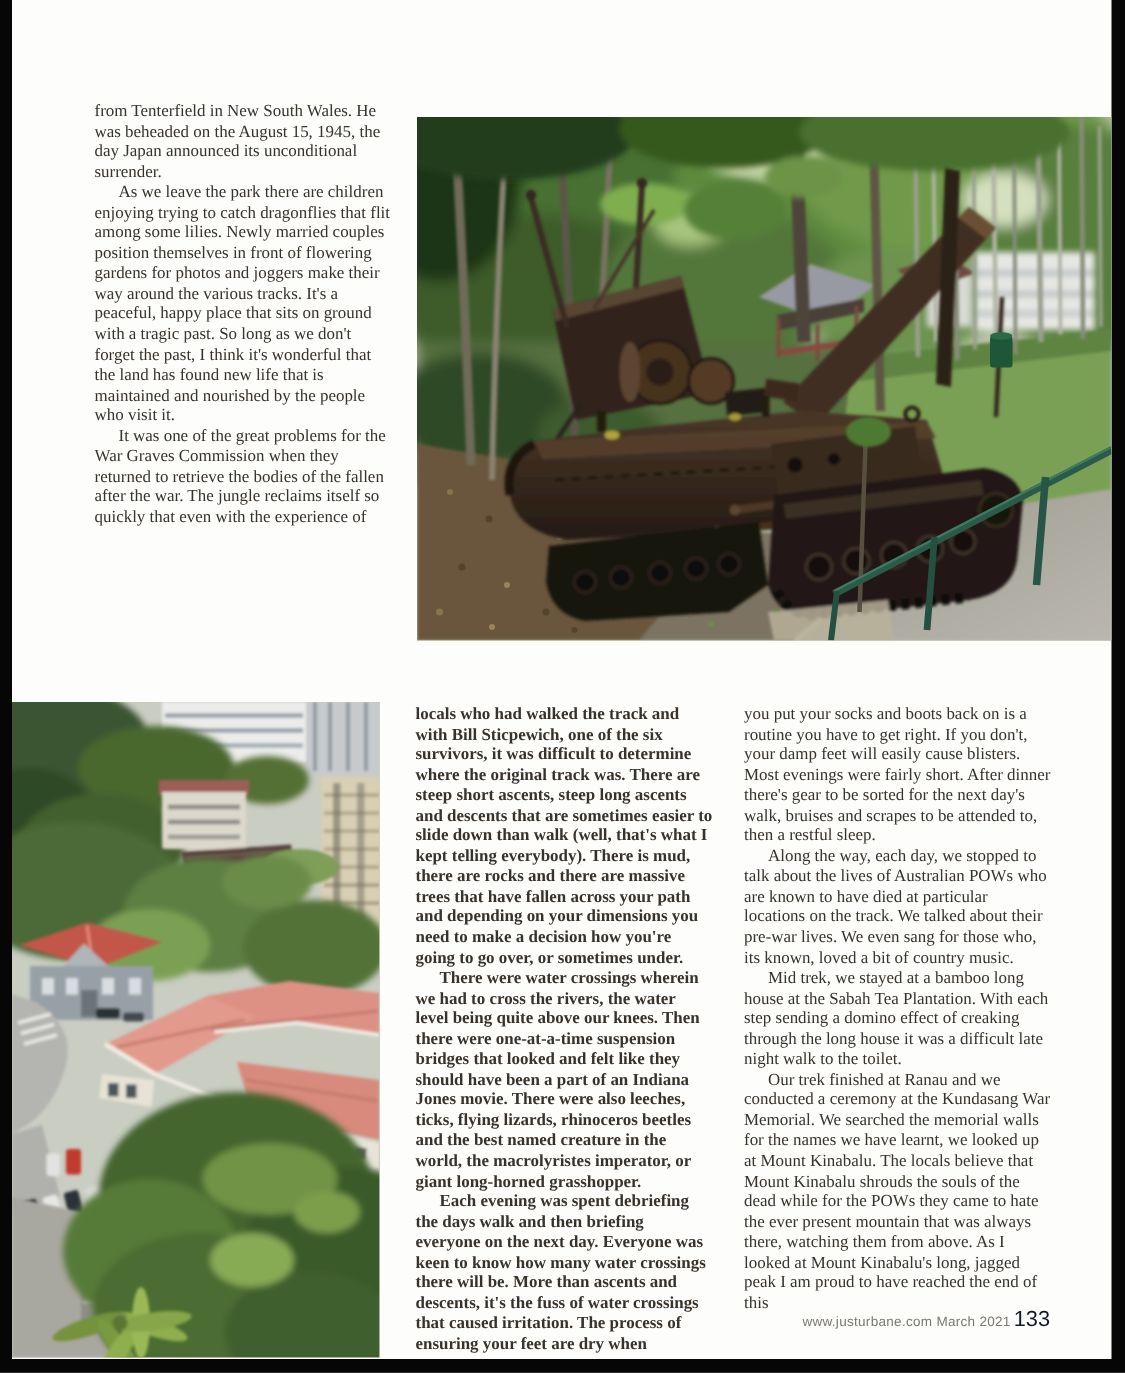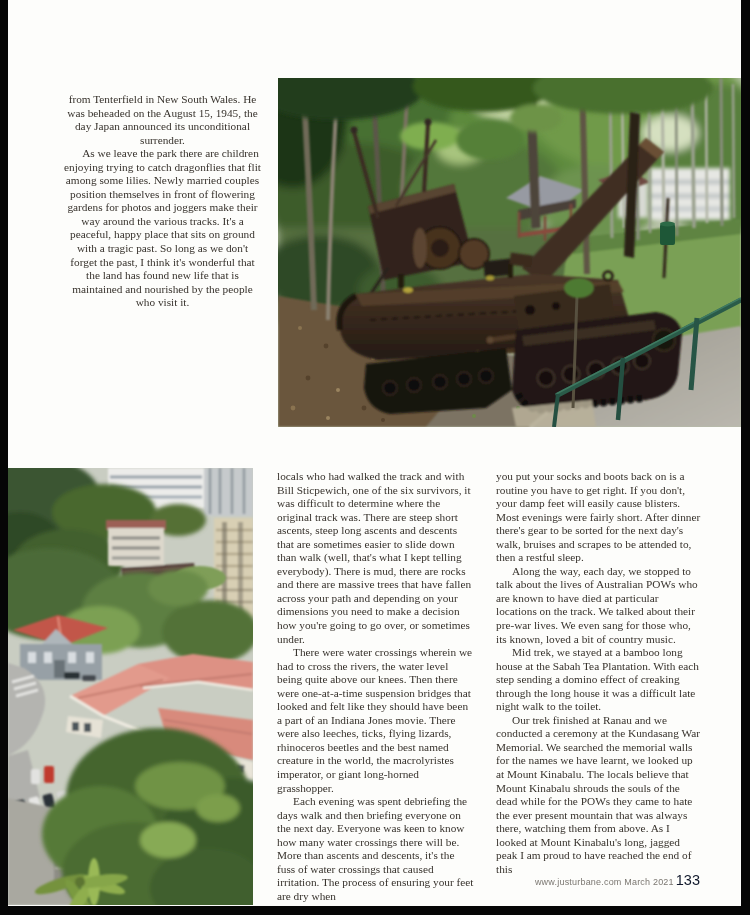--- a/index.html
+++ b/index.html
@@ -2,41 +2,42 @@
 <html><head>
 <meta charset="utf-8">
 <style>
   html,body{margin:0;padding:0;background:#000;}
   .canvas{position:relative;width:750px;height:915px;background:#060606;overflow:hidden;
           font-family:"Liberation Serif", serif;}
   .page{position:absolute;left:8px;top:0;width:733px;height:906px;background:#fdfdfb;}
   .col{position:absolute;color:#37322c;font-size:11.3px;line-height:13.55px;text-align:left;}
   .col p{margin:0;}
   .col p.ind{text-indent:16px;}
-  #col1{left:55px;top:93px;width:199px;text-align:center;}
-  #col2{left:269px;top:470px;width:198px;}
+  #col1{left:55px;top:68px;width:199px;}
+  #col2{left:269px;top:470px;width:198px;font-weight:bold;}
   #col3{left:488px;top:470px;width:205px;}
   .photo{position:absolute;overflow:hidden;background:#9aa488;}
   #photoTop{left:270px;top:78px;width:463px;height:349px;}
   #photoBottom{left:0px;top:468px;width:245px;height:437px;}
   .photo svg{display:block;width:100%;height:100%;}
   .footer{position:absolute;top:872px;left:380px;width:312px;display:flex;align-items:baseline;
           justify-content:flex-end;gap:2px;font-family:"Liberation Sans", sans-serif;}
   .footer .credit{font-size:9px;color:#7b7771;letter-spacing:.2px;}
   .footer .pageno{font-size:14.5px;color:#0f172a;font-weight:500;}
 </style>
 </head>
 <body>
 
 <div class="canvas">
   <div class="page">
 
     <section class="col" id="col1">
       <p>from Tenterfield in New South Wales. He was beheaded on the August 15, 1945, the day Japan announced its unconditional surrender.</p>
       <p class="ind">As we leave the park there are children enjoying trying to catch dragonflies that flit among some lilies. Newly married couples position themselves in front of flowering gardens for photos and joggers make their way around the various tracks. It's a peaceful, happy place that sits on ground with a tragic past. So long as we don't forget the past, I think it's wonderful that the land has found new life that is maintained and nourished by the people who visit it.</p>
+      <p class="ind">It was one of the great problems for the War Graves Commission when they returned to retrieve the bodies of the fallen after the war. The jungle reclaims itself so quickly that even with the experience of</p>
     </section>
 
     <figure class="photo" id="photoTop" style="margin:0">
       <svg viewBox="0 0 463 349" preserveAspectRatio="none">
         <defs>
           <filter id="tb1" x="-20%" y="-20%" width="140%" height="140%">
               <feGaussianBlur stdDeviation="1"></feGaussianBlur>
             </filter>
           <filter id="tb2" x="-20%" y="-20%" width="140%" height="140%">
               <feGaussianBlur stdDeviation="2.2"></feGaussianBlur>

